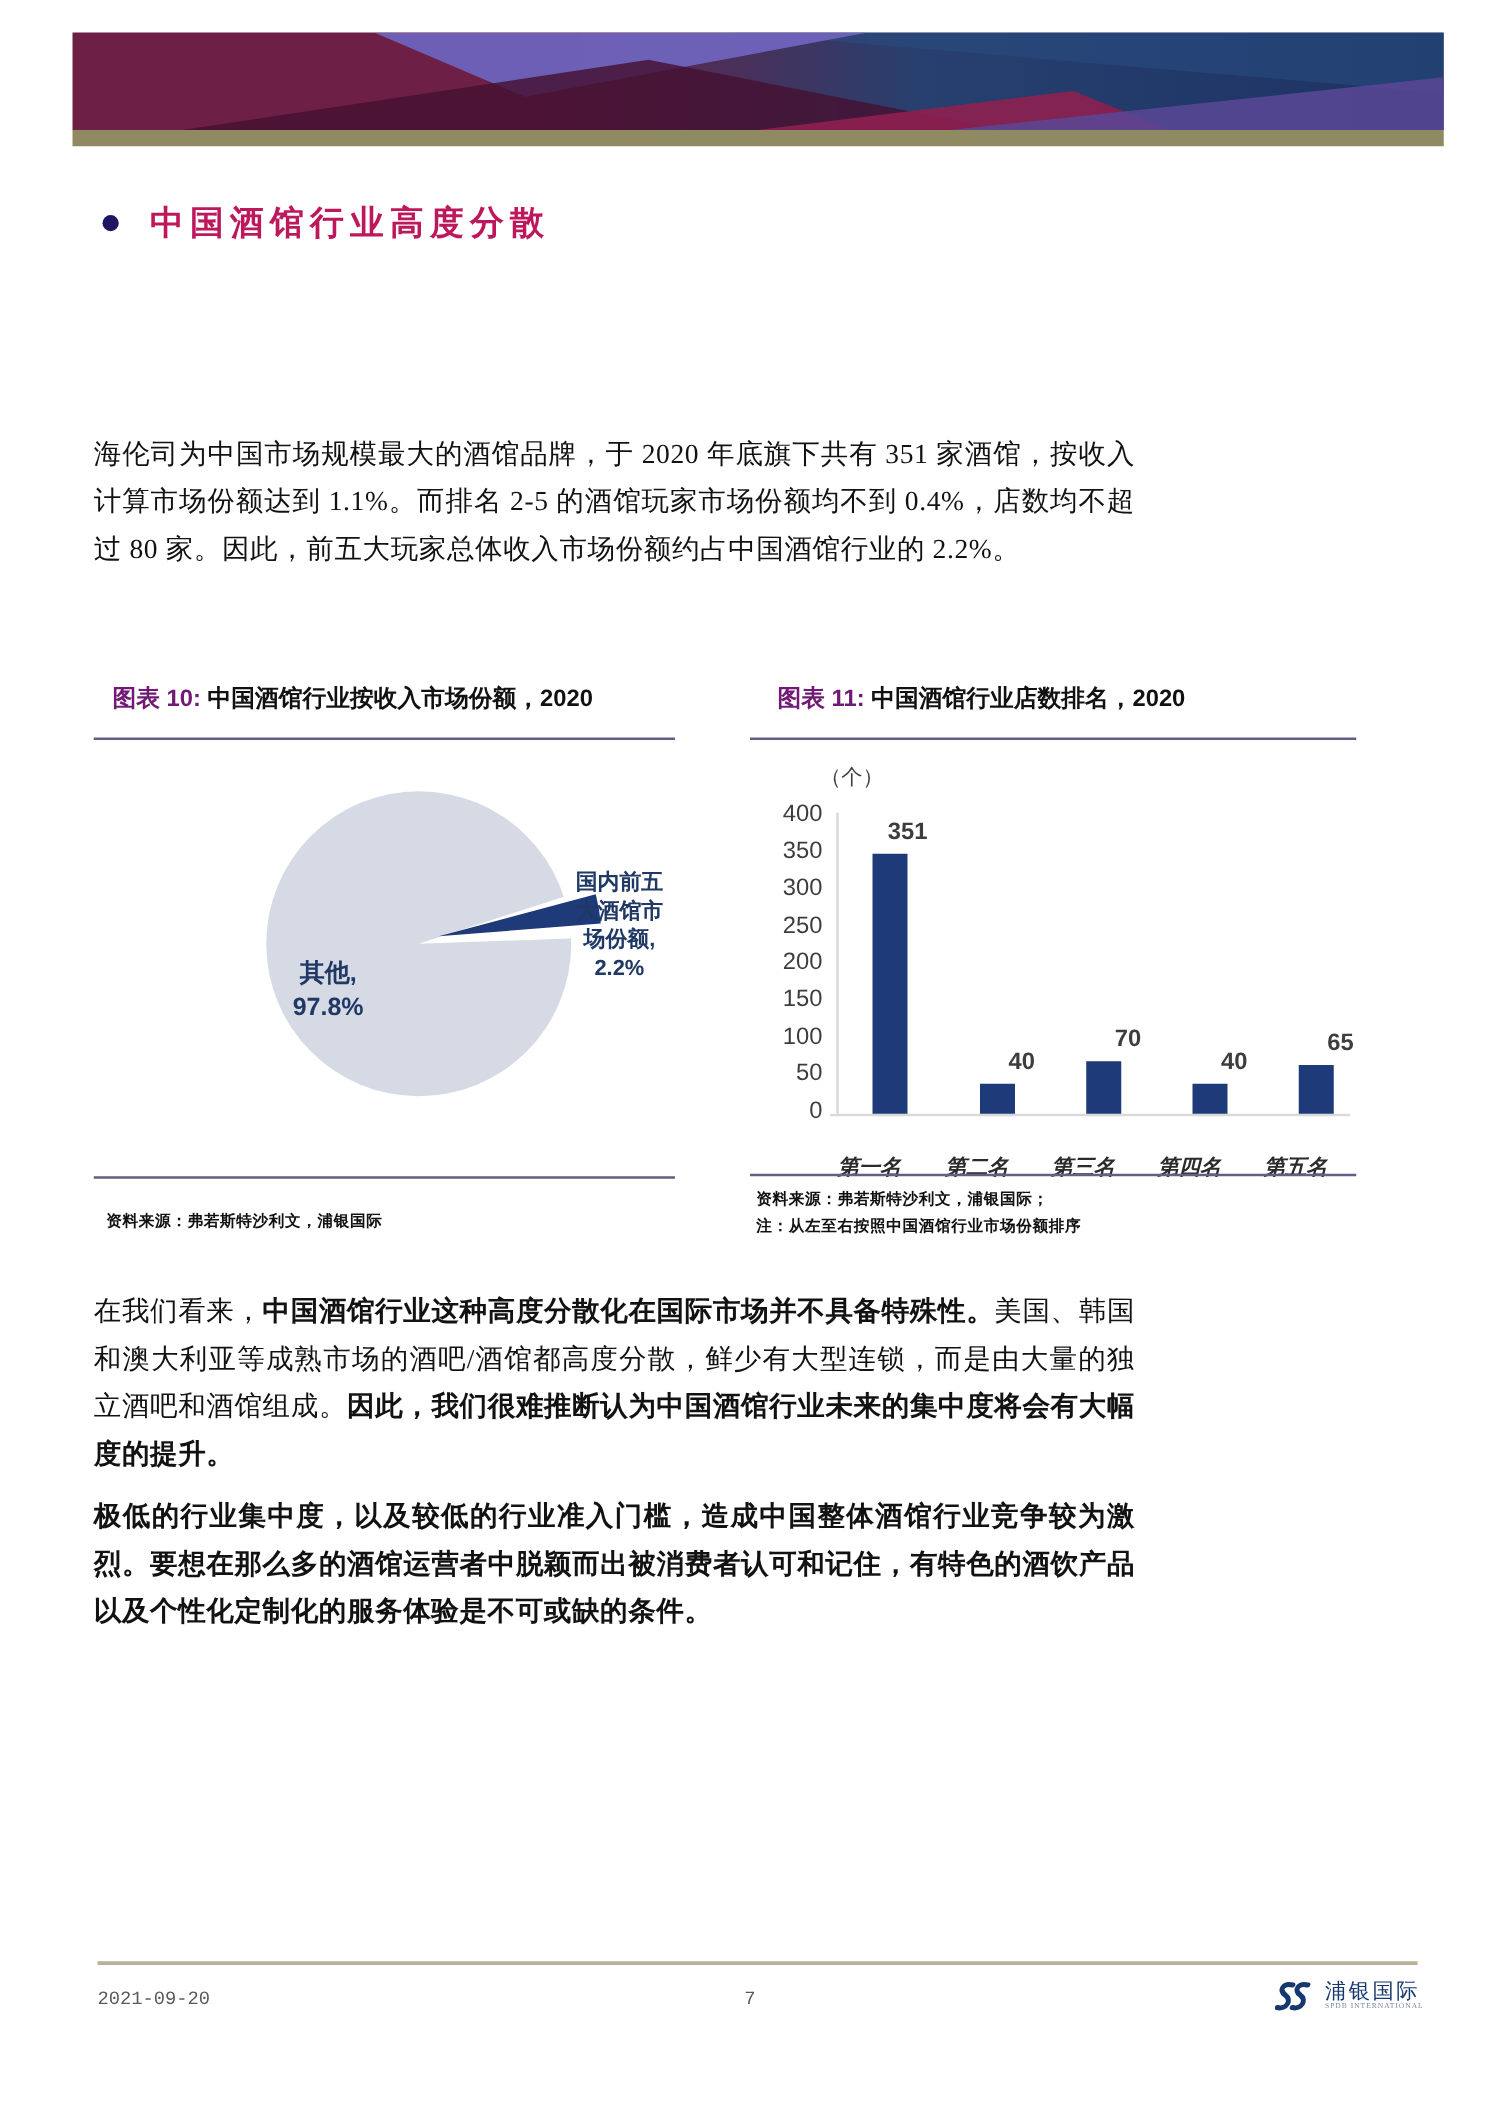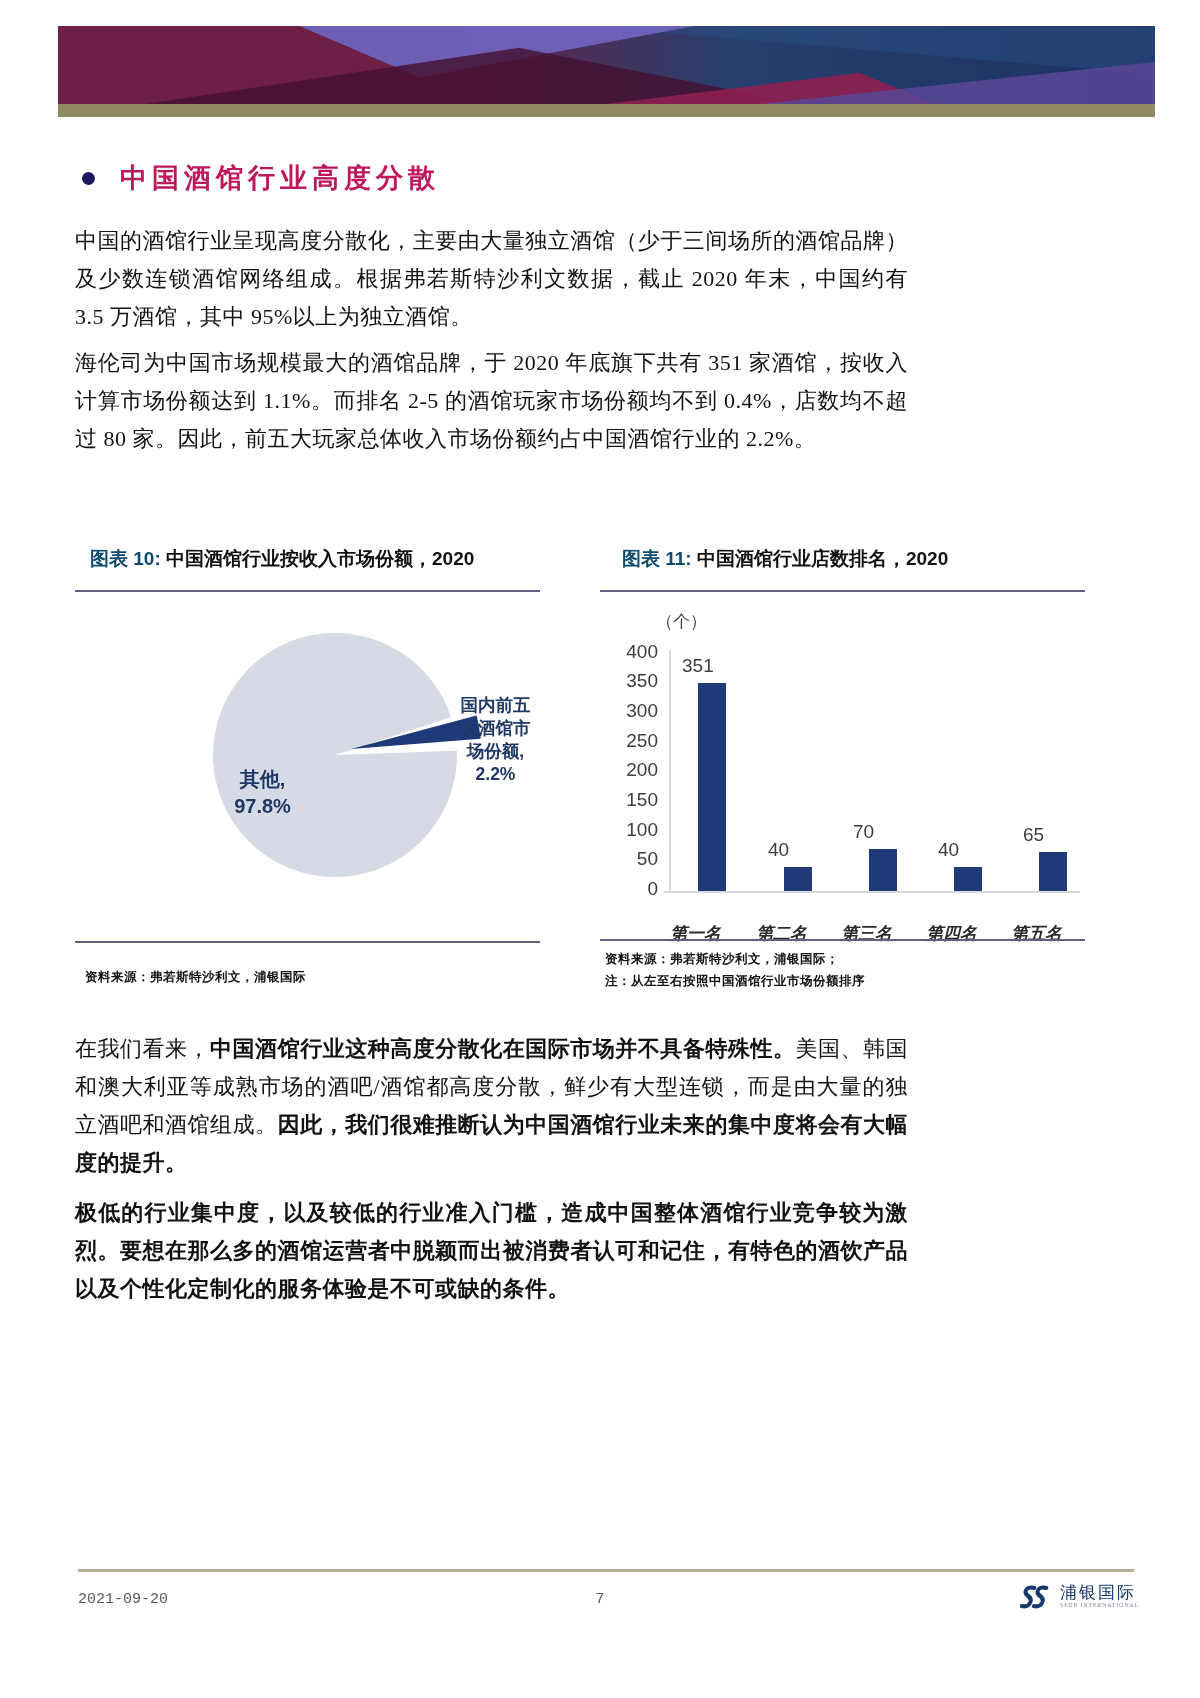--- a/index.html
+++ b/index.html
@@ -25,41 +25,41 @@
 
   
   .para{position:absolute;left:75px;width:833px;font-size:22px;line-height:38px;
         text-align:justify;letter-spacing:.5px;color:#121212;}
   .para b{font-weight:bold;}
   .p4{font-weight:bold;}
 
   
   .fig-title{position:absolute;top:546px;font-size:19px;font-weight:bold;color:#111;
              font-family:"Liberation Sans",sans-serif;}
-  .fig-title .blue{color:#0c4a6e;}
+  .fig-title .blue{color:#701a75;}
   .rule{position:absolute;height:2px;background:#645d86;}
   .note{position:absolute;font-size:12.5px;font-weight:bold;color:#111;
         letter-spacing:.5px;line-height:22px;}
 
   
   .pie-wrap{position:absolute;left:75px;top:600px;width:465px;height:335px;}
   .pie-label{position:absolute;font-weight:bold;color:#1f3864;text-align:center;
              white-space:pre-line;font-family:"Liberation Sans",sans-serif;}
   .lbl-other{left:115px;top:166px;width:145px;font-size:20px;line-height:27px;}
   .lbl-top5{left:358px;top:94px;width:125px;font-size:17.5px;line-height:23px;}
 
   
   .bar-wrap{position:absolute;left:600px;top:600px;width:485px;height:340px;
             font-family:"Liberation Sans",sans-serif;}
   .y-axis{position:absolute;left:69px;top:50px;width:2px;height:241px;background:#d9d9d9;}
   .x-axis{position:absolute;left:64px;top:291px;width:416px;height:2px;background:#d9d9d9;}
   .unit{position:absolute;left:56px;top:10px;font-size:17px;color:#3d3d3d;}
   .ytick{position:absolute;width:46px;text-align:right;font-size:19px;color:#3d3d3d;height:20px;line-height:20px;}
   .bar{position:absolute;background:#1e3a78;width:28px;}
-  .bar-val{position:absolute;width:60px;text-align:left;font-size:19px;font-weight:normal;color:#3d3d3d;}
+  .bar-val{position:absolute;width:60px;text-align:right;font-size:19px;font-weight:bold;color:#3d3d3d;}
   .cat{position:absolute;top:302px;width:84px;text-align:left;font-size:17px;color:#2b2b2b;
        font-style:italic;font-family:"Liberation Serif",serif;font-weight:bold;margin-top:20px;}
 
   
   .foot-rule{position:absolute;left:78px;top:1569px;width:1056px;height:3px;background:#b8b099;}
   .foot-txt{position:absolute;top:1591px;font-size:15px;color:#5a5a5a;
             font-family:Liberation Mono, monospace;}
   .logo{position:absolute;left:1020px;top:1583px;display:flex;align-items:flex-start;}
   .logo-text{margin-left:6px;display:flex;flex-direction:column;}
   .logo-name{font-size:17px;font-weight:normal;color:#16386e;letter-spacing:2px;line-height:19px;}
@@ -79,21 +79,20 @@
       <div class="tri purpleR"></div>
     </div>
     <div class="olive"></div>
   </div>
 
   <div class="h1-row">
     <div class="bullet"></div>
     <div class="h1">中国酒馆行业高度分散</div>
   </div>
 
-  <div class="para" style="top:222px;">中国的酒馆行业呈现高度分散化，主要由大量独立酒馆（少于三间场所的酒馆品牌）及少数连锁酒馆网络组成。根据弗若斯特沙利文数据，截止 2020 年末，中国约有 3.5 万酒馆，其中 95%以上为独立酒馆。</div>
   <div class="para" style="top:344px;">海伦司为中国市场规模最大的酒馆品牌，于 2020 年底旗下共有 351 家酒馆，按收入计算市场份额达到 1.1%。而排名 2-5 的酒馆玩家市场份额均不到 0.4%，店数均不超过 80 家。因此，前五大玩家总体收入市场份额约占中国酒馆行业的 2.2%。</div>
 
   <div class="fig-title" style="left:90px;"><span class="blue">图表 10:</span><span> 中国酒馆行业按收入市场份额，2020</span></div>
   <div class="rule" style="left:75px;top:590px;width:465px;"></div>
 
   <div class="pie-wrap">
     <svg width="465" height="335" viewBox="0 0 465 335">
       <circle id="pie-main" cx="260" cy="155" r="122" fill="#d5dae5"></circle>
       <path d="M260,155 L385.9,150.6 A126,126 0 0 0 379.8,116.1 Z" fill="#ffffff"></path>
       <path id="pie-slice-top5" d="M276,149 L405.6,138.8 A130,130 0 0 0 401.6,115.4 Z" fill="#1e3a78"></path>

